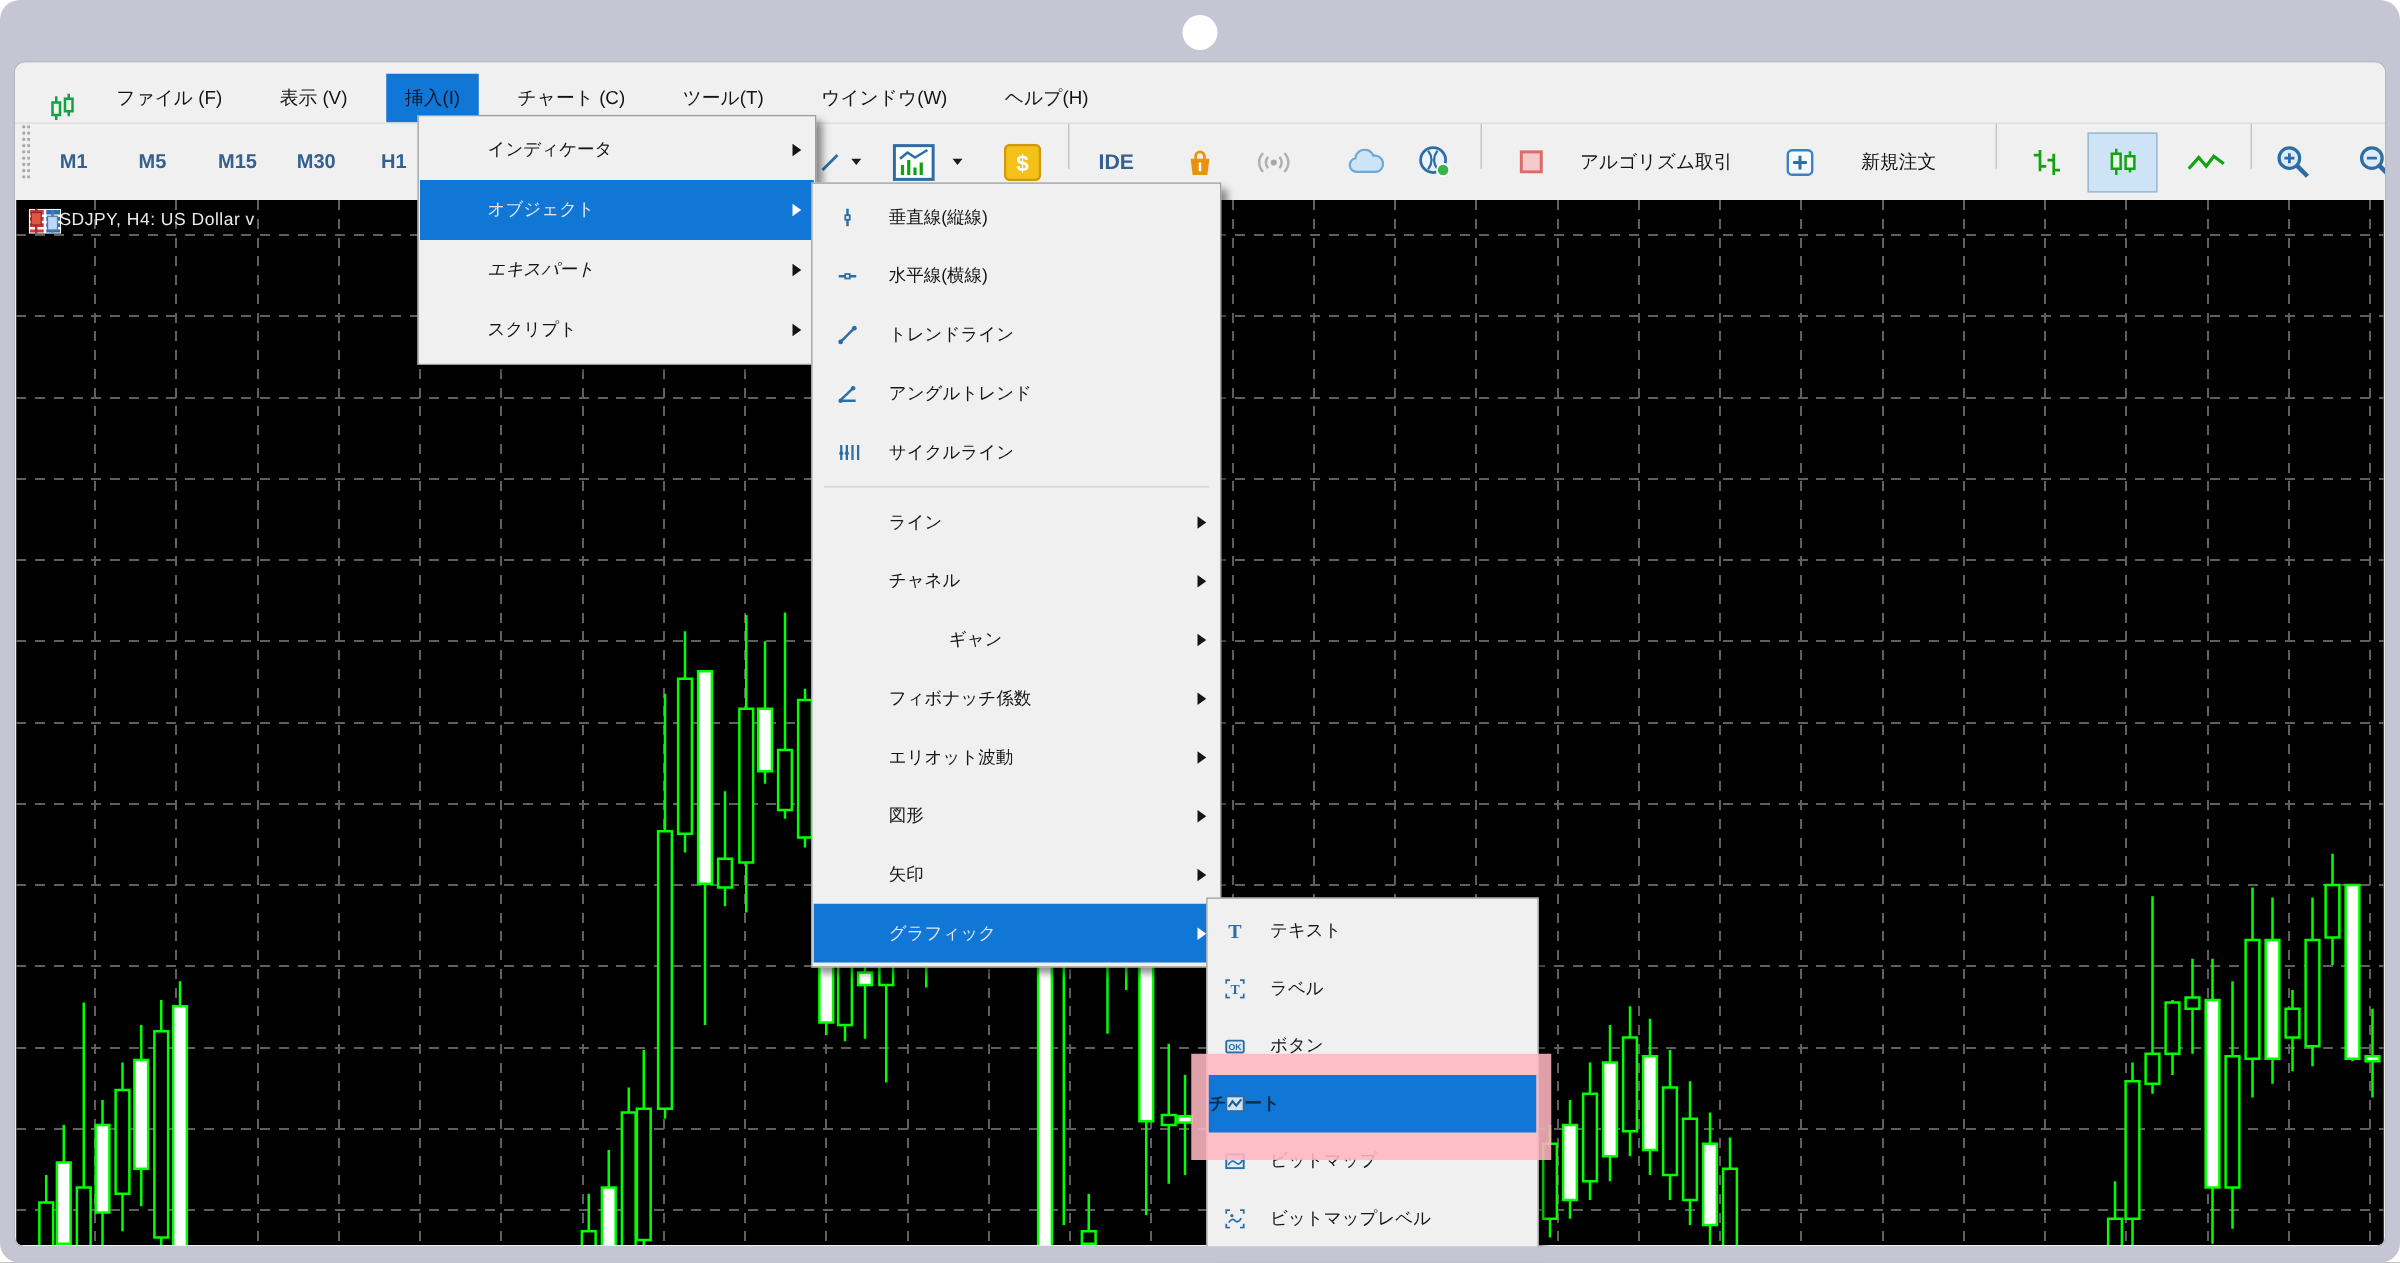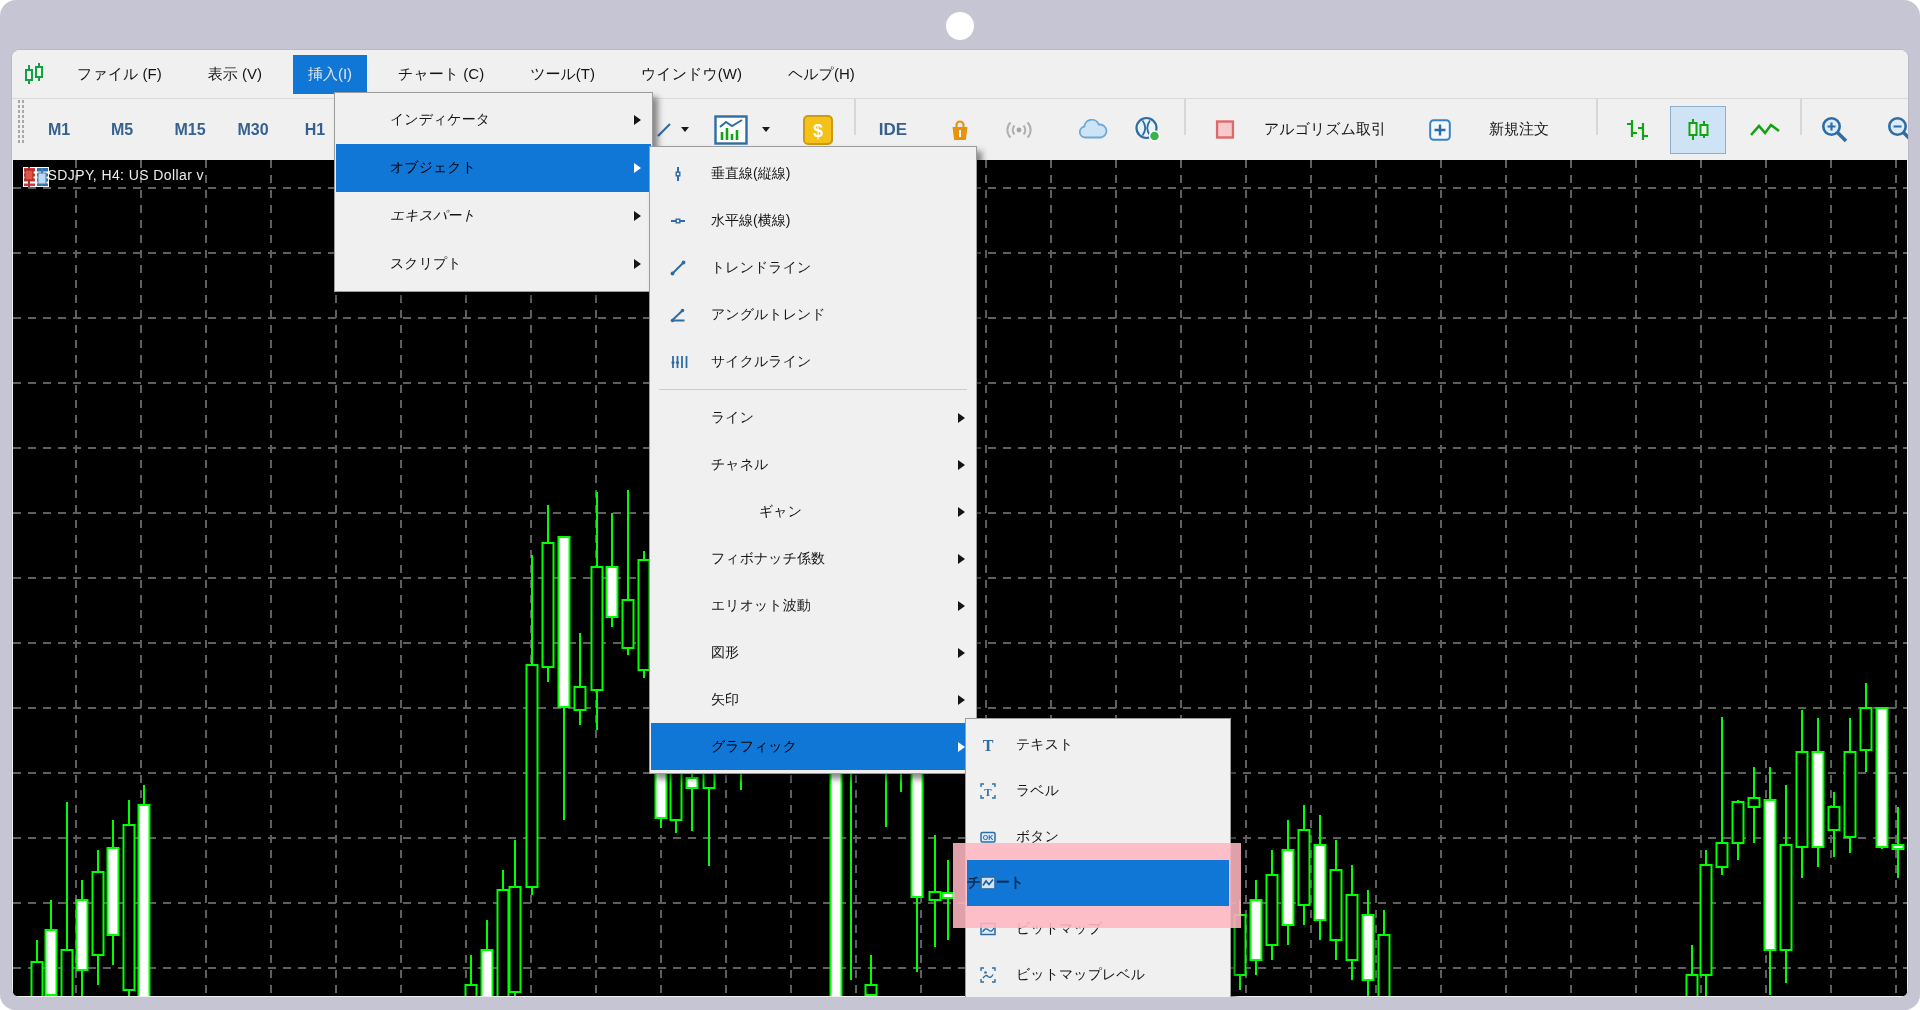--- a/index.html
+++ b/index.html
@@ -4,24 +4,24 @@
 <style>
   html,body{margin:0;padding:0;background:#ffffff;}
   .frame{position:relative;width:1920px;height:1010px;background:var(--frame);border-radius:16px;overflow:hidden;
          font-family:"Liberation Sans","DejaVu Sans",sans-serif;}
   .dot{position:absolute;left:946px;top:12px;width:28px;height:28px;border-radius:50%;background:#fff;z-index:95;}
   .window{position:absolute;left:12px;top:50px;width:1896px;height:947px;background:var(--chrome);
           border-radius:8px;overflow:hidden;box-shadow:0 0 0 1px #b9b9c6;z-index:1;}
   .edge-bottom{position:absolute;left:0;right:0;bottom:0;height:13px;background:var(--frame);z-index:90;}
 
   
-  .menubar{height:48px;display:flex;align-items:center;padding-left:0;background:var(--chrome);}
+  .menubar{height:48px;display:flex;align-items:flex-end;padding-left:16px;background:var(--chrome);}
   .logo{display:flex;align-items:center;margin:0 16px 0 10px;}
   .mb-item{padding:10px 15px;font-size:15px;color:#141414;margin-right:16px;white-space:nowrap;cursor:default;}
-  .mb-item.active{background:var(--accent);color:#e5e5e5;}
+  .mb-item.active{background:var(--accent);color:#0f172a;}
 
   
   .toolbar{position:relative;height:61px;border-top:1px solid #dadada;background:var(--chrome);}
   .t-abs{position:absolute;top:0;height:61px;display:flex;align-items:center;transform:translateX(-50%);}
   .tf{font-size:16px;font-weight:bold;color:var(--tbblue);}
   .tsep{width:1px;height:36px;background:#bdbdbd;}
   .handle{width:7px;height:44px;background-image:radial-gradient(#a8a8a8 1px,transparent 1.2px);
           background-size:4px 5px;transform:none;left:14px;}
   .ttext{font-size:15px;color:#141414;white-space:nowrap;}
   .ttext.ide{font-weight:bold;color:var(--tbblue);font-size:17px;}
@@ -34,21 +34,21 @@
                color:#ececec;font-size:14px;letter-spacing:.4px;white-space:nowrap;}
 
   
   .menu{position:absolute;background:var(--chrome);border:1px solid #9c9c9c;padding:3px 1px;
         box-shadow:5px 5px 6px rgba(0,0,0,.45);z-index:30;}
   .mi{position:relative;display:flex;align-items:center;font-size:14px;color:#141414;cursor:default;}
   .mi .lbl{flex:1;white-space:nowrap;}
   .mi .ic{position:absolute;display:flex;align-items:center;}
   .mi-arrow{position:absolute;right:10px;width:0;height:0;border-left:7px solid #141414;
             border-top:5px solid transparent;border-bottom:5px solid transparent;}
-  .mi.hl{background:var(--accent);color:#000000;}
+  .mi.hl{background:var(--accent);color:#e5e5e5;}
   .mi.hl .mi-arrow{border-left-color:#fff;}
   .mi.darktext{color:#0a2a4a;font-weight:bold;}
   .msep{height:1px;background:#cccccc;margin:4px 8px;}
   .pink-box{position:absolute;left:-13px;top:124px;width:288px;height:85px;background:var(--pink);
             z-index:5;pointer-events:none;}
   .z-top{z-index:6;}
 </style>
 </head>
 <body>
 

